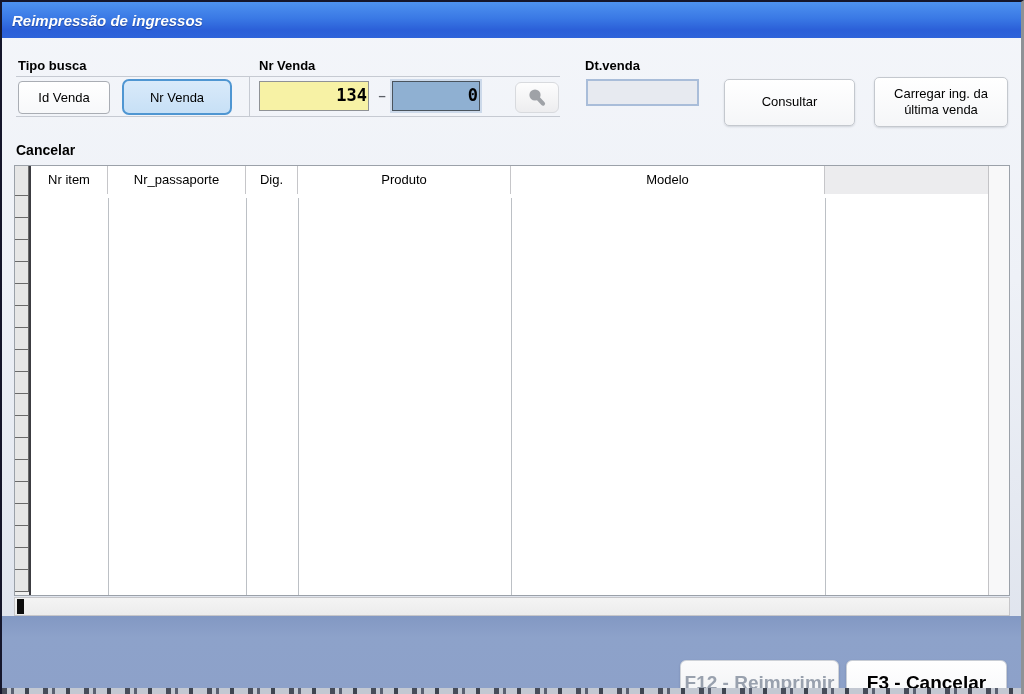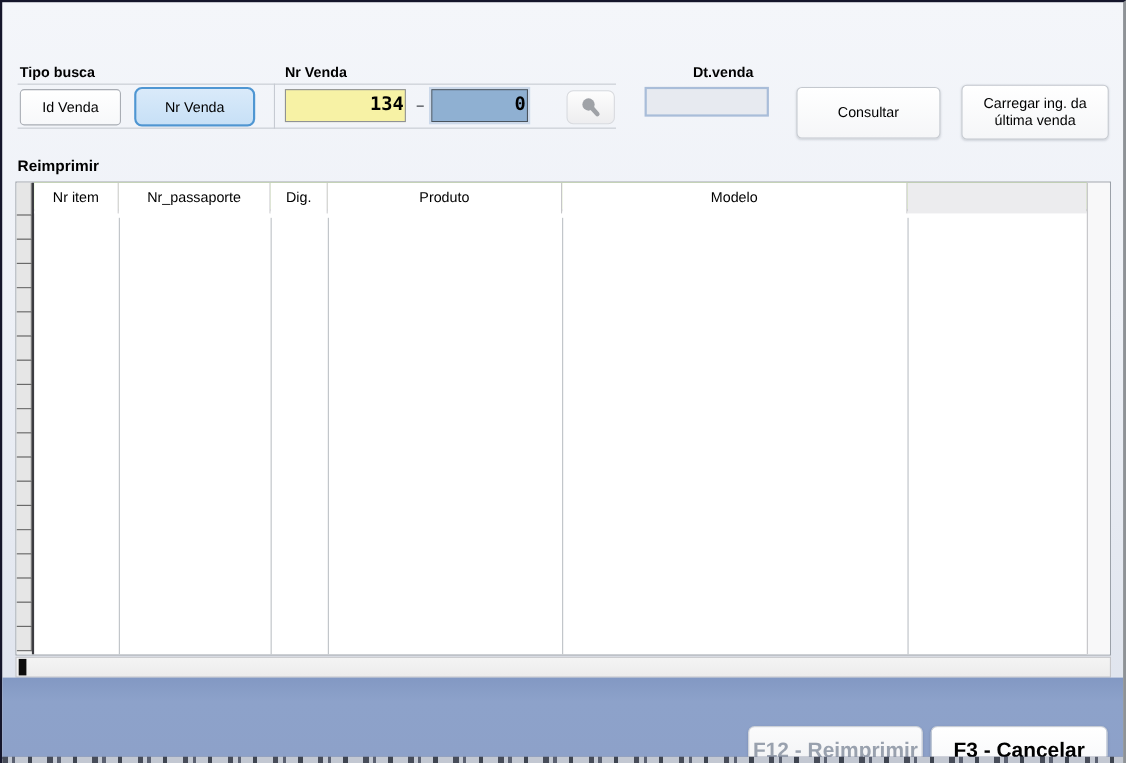--- a/index.html
+++ b/index.html
@@ -85,24 +85,27 @@
   .big-btn.disabled { left:678px; width:159px; background:linear-gradient(180deg,#fbfbfc,#f0f1f3);
     border:1px solid #ced2d8; color:#99a1ae; }
   .big-btn.primary  { left:844px; width:161px; background:linear-gradient(180deg,#ffffff,#f6f7f9);
     border:1px solid #c8cdd5; color:#000; }
 </style>
 </head>
 <body>
 
 <div class="window">
 
+  <div class="titlebar">
+    <span class="title">Reimpressão de ingressos</span>
+  </div>
 
   <span class="lbl" style="left:16px; top:56px;">Tipo busca</span>
   <span class="lbl" style="left:257px; top:56px;">Nr Venda</span>
-  <span class="lbl" style="left:583px; top:56px;margin-left:45px;">Dt.venda</span>
+  <span class="lbl" style="left:583px; top:56px;">Dt.venda</span>
 
   <div class="band"></div>
   <div class="band-divider"></div>
 
   <button class="toggle-btn" style="left:16px; top:79px; width:92px; height:33px;">Id Venda</button>
   <button class="toggle-btn selected" style="left:120px; top:77px; width:110px; height:36px;">Nr Venda</button>
 
   <div class="num-field yellow" style="left:257px; top:79px; width:110px;">134</div>
   <span class="range-dash" style="left:372px; top:79px; width:16px; text-align:center;">–</span>
   <div class="num-field blue" style="left:390px; top:79px; width:88px;">0</div>
@@ -117,21 +120,21 @@
   </button>
 
   <input class="plain-input" style="left: 584px; top: 77px; width: 113px; height: 27px;" value="">
 
   <button class="cmd-btn" style="left:722px; top:77px; width:131px; height:47px;">Consultar</button>
   <button class="cmd-btn" style="left:872px; top:75px; width:134px; height:50px; flex-direction:column;">
     <span>Carregar ing. da</span>
     <span>última venda</span>
   </button>
 
-  <span class="lbl" style="left:14px; top:140px; font-size:14px;">Reimprimir</span>
+  <span class="lbl" style="left:14px; top:140px; font-size:14px;">Cancelar</span>
 
   <div class="grid">
     <div class="stub-col">
       <div class="stub-header"></div>
     <div class="stub"></div>
         <div class="stub"></div>
         <div class="stub"></div>
         <div class="stub"></div>
         <div class="stub"></div>
         <div class="stub"></div>

